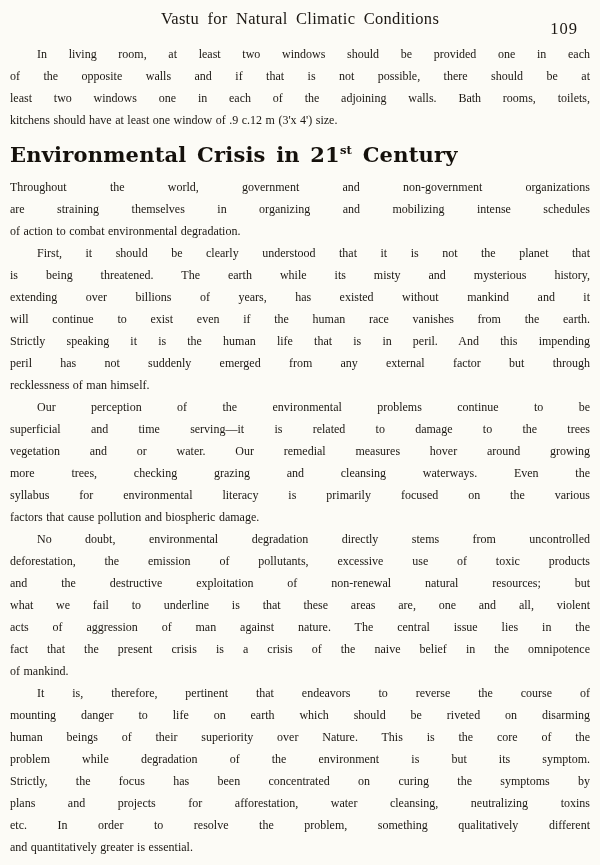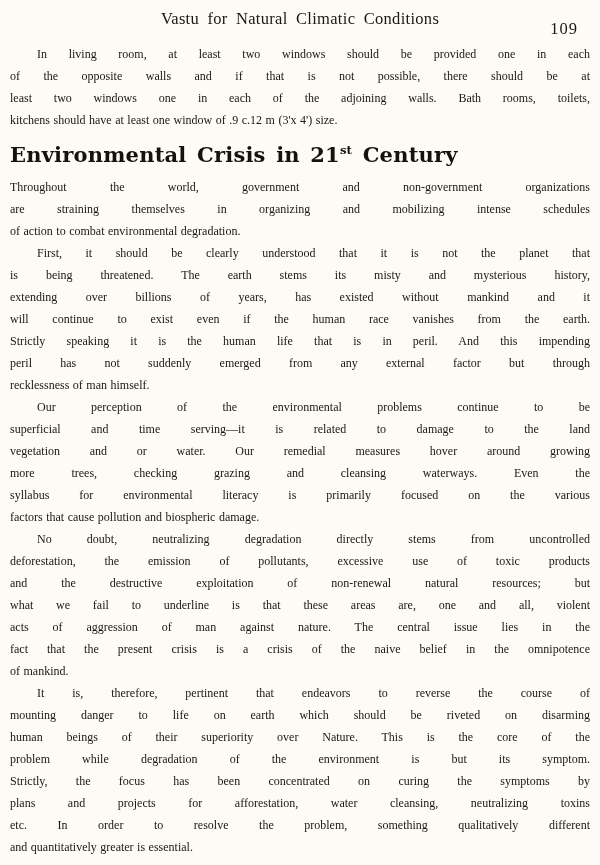--- a/index.html
+++ b/index.html
@@ -87,37 +87,37 @@
         <div class="tline last">kitchens should have at least one window of .9 c.12 m (3'x 4') size.</div>
       </div>
       <h2 class="section-heading"><span>Environmental Crisis in 21</span><sup>st</sup><span> Century</span></h2>
       <div class="para">
         <div class="tline">Throughout the world, government and non-government organizations</div>
         <div class="tline">are straining themselves in organizing and mobilizing intense schedules</div>
         <div class="tline last">of action to combat environmental degradation.</div>
       </div>
       <div class="para">
         <div class="tline ind">First, it should be clearly understood that it is not the planet that</div>
-        <div class="tline">is being threatened. The earth stems its misty and mysterious history,</div>
+        <div class="tline">is being threatened. The earth while its misty and mysterious history,</div>
         <div class="tline">extending over billions of years, has existed without mankind and it</div>
         <div class="tline">will continue to exist even if the human race vanishes from the earth.</div>
         <div class="tline">Strictly speaking it is  the human life that is in peril. And this impending</div>
         <div class="tline">peril has not suddenly emerged from any external factor but through</div>
         <div class="tline last">recklessness of man himself.</div>
       </div>
       <div class="para">
         <div class="tline ind">Our perception of the environmental problems continue to be</div>
-        <div class="tline">superficial and time serving—it is related to damage to the land</div>
+        <div class="tline">superficial and time serving—it is related to damage to the trees</div>
         <div class="tline">vegetation and or water. Our remedial measures hover around growing</div>
         <div class="tline">more trees, checking grazing and cleansing waterways. Even the</div>
         <div class="tline">syllabus for environmental literacy is primarily focused on the various</div>
         <div class="tline last">factors that cause pollution and biospheric damage.</div>
       </div>
       <div class="para">
-        <div class="tline ind">No doubt, neutralizing degradation directly stems from uncontrolled</div>
+        <div class="tline ind">No doubt, environmental degradation directly stems from uncontrolled</div>
         <div class="tline">deforestation, the emission of pollutants, excessive use of toxic products</div>
         <div class="tline">and the destructive exploitation of non-renewal natural resources; but</div>
         <div class="tline">what we fail to underline is that these areas are, one and all, violent</div>
         <div class="tline">acts of aggression of man against nature. The central issue lies in the</div>
         <div class="tline">fact that the present crisis is a crisis of the naive belief in the omnipotence</div>
         <div class="tline last">of mankind.</div>
       </div>
       <div class="para">
         <div class="tline ind">It is, therefore, pertinent that endeavors to reverse the course of</div>
         <div class="tline">mounting danger to life on earth  which should be riveted on disarming</div>

